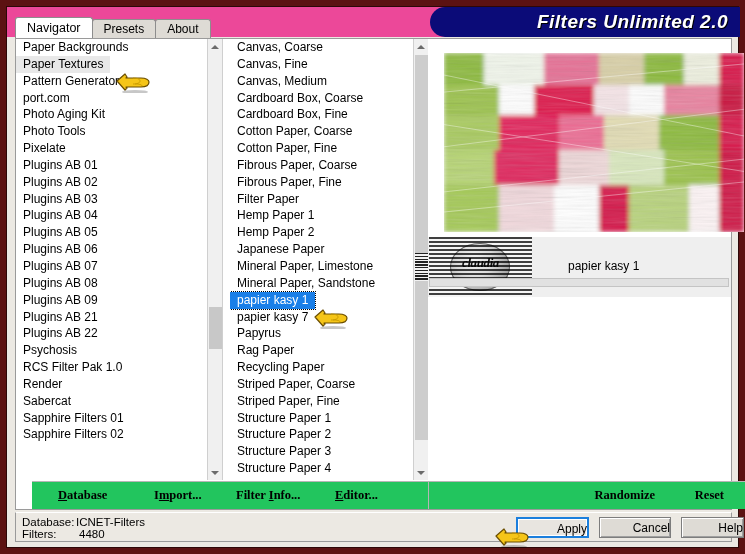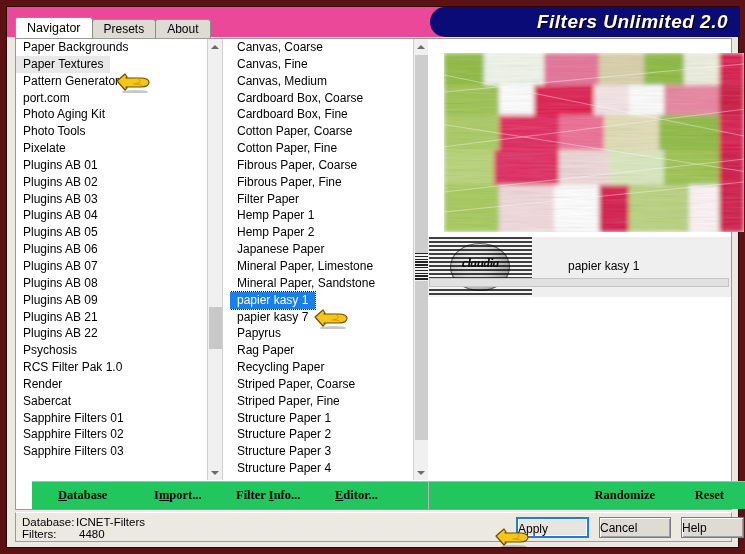--- a/index.html
+++ b/index.html
@@ -81,21 +81,21 @@
   #cmd0{left:26px;} #cmd1{left:122px;} #cmd2{left:204px;} #cmd3{left:303px;}
   #cmd4{right:92px;} #cmd5{right:23px;}
   #cmdsplit{position:absolute;left:412px;top:442px;width:1px;height:28px;background:#b6b6b6;}
 
   
   #footer{position:absolute;left:8px;top:505px;width:717px;height:30px;background:#ece9e3;border:1px solid #9a9a9a;border-top-color:#ffffff;box-sizing:border-box;}
   .stat{position:absolute;font-size:11.5px;color:#000;white-space:nowrap;}
   #st0{left:6px;top:3px;} #st0b{left:60px;top:3px;}
   #st1{left:6px;top:15px;} #st1b{left:63px;top:15px;}
 
-  .btn{position:absolute;top:4px;height:21px;line-height:21px;text-align:left;font-size:12px;color:#000;
+  .btn{position:absolute;top:4px;height:21px;line-height:21px;text-align:right;font-size:12px;color:#000;
        background:#dedbd5;border:1px solid #7d7d7d;box-shadow:inset 1px 1px 0 #fff, inset -1px -1px 0 #9f9f9f;box-sizing:border-box;}
   #btnApply{left:500px;width:73px;border:2px solid #1b7fdd;box-shadow:inset 0 0 0 1px #fff;background:#e8e5e0;}
   #btnCancel{left:583px;width:72px;}
   #btnHelp{left:665px;width:63px;}
 
   
   .hand{position:absolute;width:40px;height:26px;pointer-events:none;}
   #hand1{left:107px;top:60px;}
   #hand2{left:305px;top:296px;}
   #hand3{left:486px;top:515px;}
@@ -183,23 +183,20 @@
             <div class="lrow">Render</div>
           </div>
           <div class="rowwrap">
             <div class="lrow">Sabercat</div>
           </div>
           <div class="rowwrap">
             <div class="lrow">Sapphire Filters 01</div>
           </div>
           <div class="rowwrap">
             <div class="lrow">Sapphire Filters 02</div>
-          </div>
-          <div class="rowwrap">
-            <div class="lrow">Sapphire Filters 03</div>
           </div>
         </div>
     <div class="vscroll" id="sbA">
       <div class="sbtn up">
             <i class="chev u"></i>
           </div>
       <div class="thumb" id="thumbA"></div>
       <div class="sbtn dn">
             <i class="chev d"></i>
           </div>

